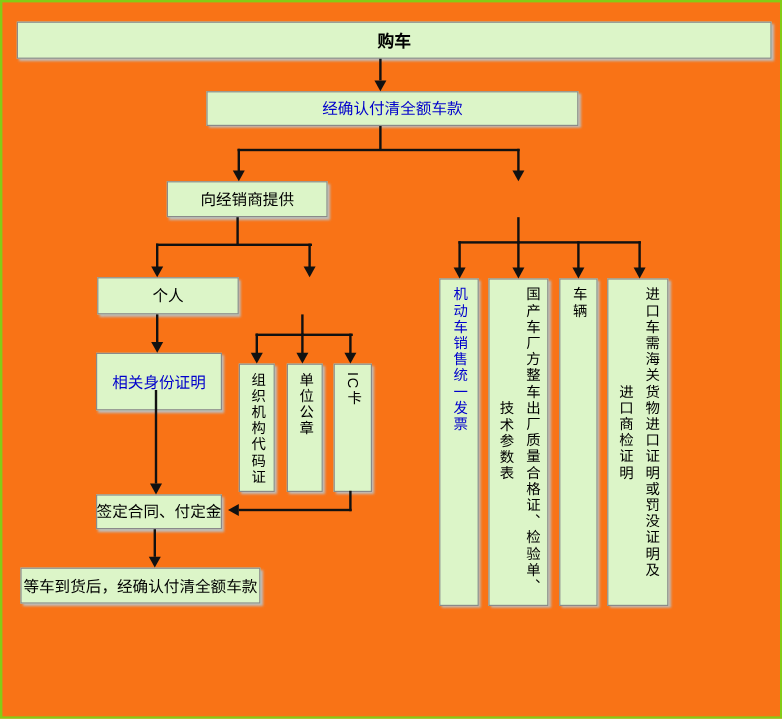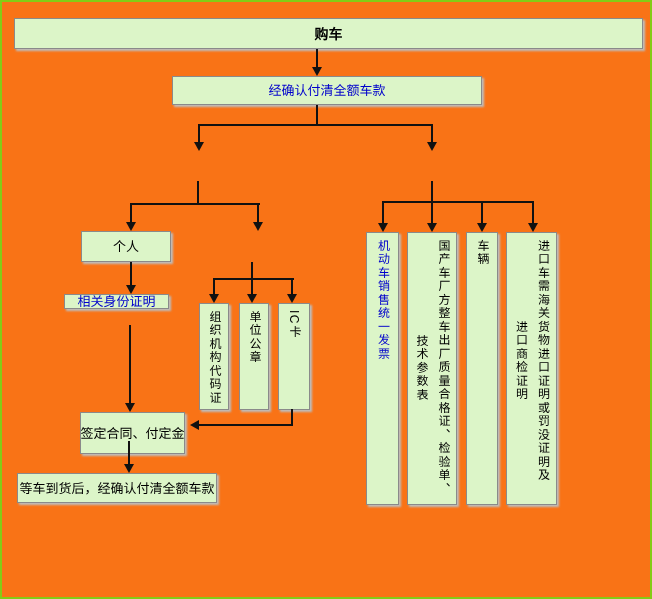--- a/index.html
+++ b/index.html
@@ -60,28 +60,29 @@
 </style>
 </head>
 <body>
 
 <div class="canvas">
 
   <div class="box bold" style="left:12px;top:16px;width:629px;height:31px">购车</div>
 
   <div class="box blue" style="left:170px;top:74px;width:310px;height:29px">经确认付清全额车款</div>
 
+  <div class="box" style="left:137px;top:149px;width:134px;height:30px">向经销商提供</div>
 
 
-  <div class="box" style="left:79px;top:229px;width:90px;height:31px">个人</div>
+  <div class="box" style="left:79px;top:229px;width:118px;height:31px">个人</div>
 
 
-  <div class="box blue" style="left:62px;top:292px;width:105px;height:15px">相关身份证明</div>
+  <div class="box blue" style="left:78px;top:292px;width:105px;height:48px">相关身份证明</div>
 
-  <div class="box" style="left:78px;top:410px;width:105px;height:42px">签定合同、付定金</div>
+  <div class="box" style="left:78px;top:410px;width:105px;height:29px">签定合同、付定金</div>
 
   <div class="box" style="left:15px;top:471px;width:200px;height:30px">等车到货后，经确认付清全额车款</div>
 
   <div class="box vbox" style="left:197px;top:301px;width:30px;height:107px">
     <div class="vtext">组织机构代码证</div>
   </div>
 
   <div class="box vbox" style="left:237px;top:301px;width:30px;height:107px">
     <div class="vtext">单位公章</div>
   </div>

